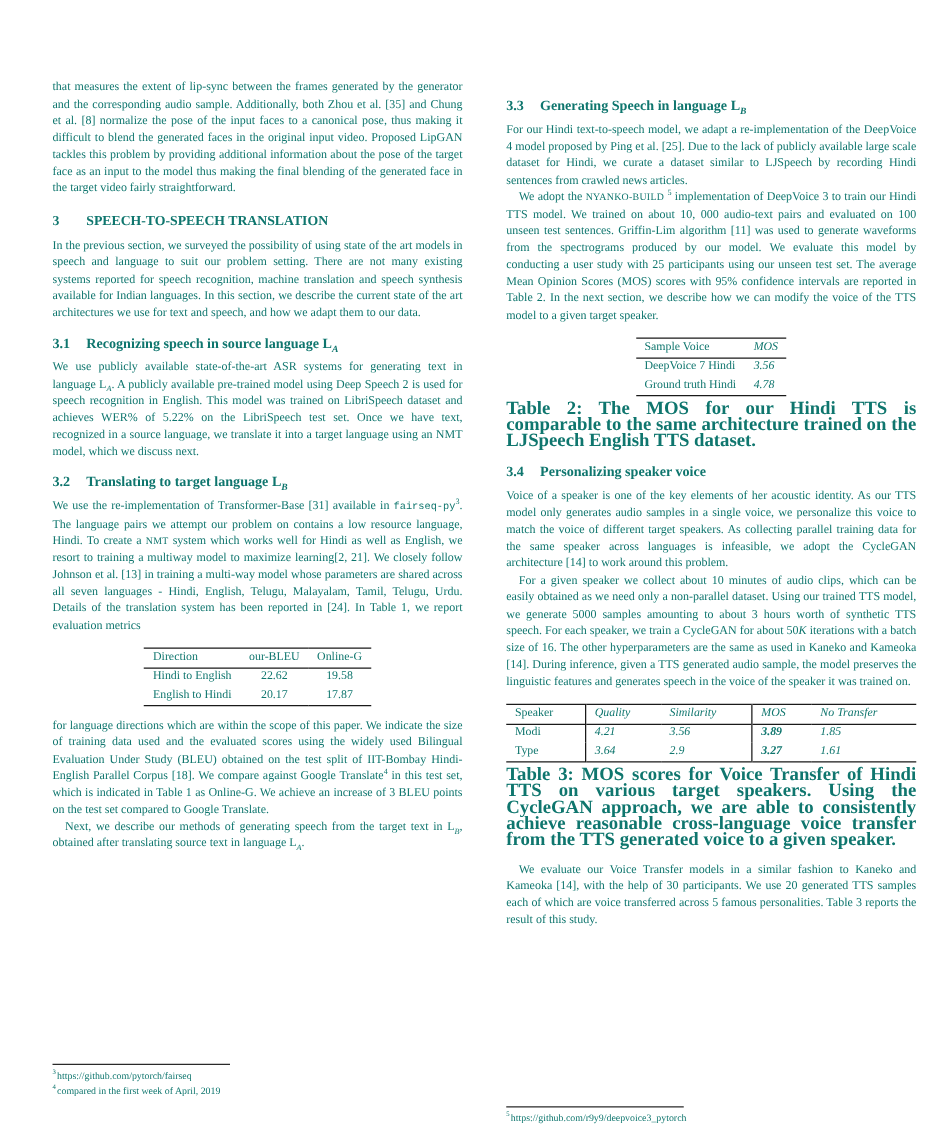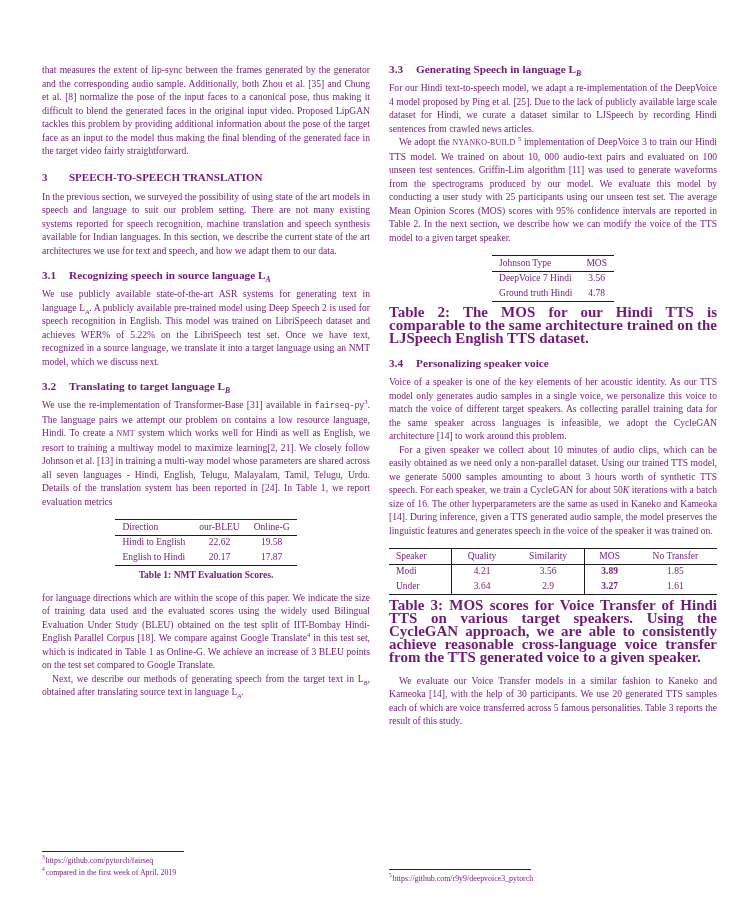--- a/index.html
+++ b/index.html
@@ -3,32 +3,32 @@
 <meta charset="utf-8">
 <style>
   * { box-sizing: border-box; }
   html, body { margin: 0; padding: 0; background: #ffffff; }
   .page {
     position: relative;
     width: 743px;
     height: 908px;
     background: #ffffff;
     font-family: "Liberation Serif", serif;
-    color: #701a75;
+    color: #0f766e;
     overflow: hidden;
   }
   .col {
     position: absolute;
     top: 63px;
     width: 328px;
     font-size: 9.6px;
     line-height: 13.5px;
   }
   .col-left  { left: 42px; }
-  .col-right { left: 389px; }
+  .col-right { left: 405px; margin-top: 16px; }
   .col > :first-child { margin-top: 0; }
 
   p { margin: 0; text-align: justify; }
   p.indent { text-indent: 10px; }
 
   h2, h3 {
     font-size: 11px;
     line-height: 13px;
     margin: 13px 0 6px 0;
     font-weight: bold;
@@ -46,21 +46,21 @@
 
   .tbl-block { margin: 11px 0 9px 0; }
   table { border-collapse: collapse; font-size: 9.5px; line-height: 13.5px; }
   th { font-weight: normal; }
   th, td { padding: 0.5px 7px; }
 
   .t1, .t2, .t3 { margin: 0 auto; border-top: 1.2px solid #1a1a1a; border-bottom: 1.2px solid #1a1a1a; }
   .t1 thead tr, .t2 thead tr, .t3 thead tr { border-bottom: 0.8px solid #1a1a1a; }
   .ta-l { text-align: left; }
   .ta-r { text-align: center; }
-  .ta-c { text-align: center; }
+  .ta-c { text-align: left; font-style: italic; }
 
   .t3 { width: 100%; }
   .t3 th:nth-child(1), .t3 td:nth-child(1) { border-right: 0.9px solid #1a1a1a; }
   .t3 th:nth-child(3), .t3 td:nth-child(3) { border-right: 0.9px solid #1a1a1a; }
   .cell-bold { font-weight: bold; }
 
   .cap-c {
     font-weight: bold; text-align: center;
     font-size: 9.5px; line-height: 13px; margin-top: 3px;
   }
@@ -108,21 +108,20 @@
             <td class="ta-r">22.62</td>
             <td class="ta-r">19.58</td>
           </tr>
           <tr>
             <td class="ta-l">English to Hindi</td>
             <td class="ta-r">20.17</td>
             <td class="ta-r">17.87</td>
           </tr>
         </tbody>
       </table>
-      <div class="cap-c">Table 1: NMT Evaluation Scores.</div>
     </div>
 
     <p><span>for language directions which are within the scope of this paper. We indicate the size of training data used and the evaluated scores using the widely used Bilingual Evaluation Under Study (BLEU) obtained on the test split of IIT-Bombay Hindi-English Parallel Corpus [18]. We compare against Google Translate</span><sup>4</sup><span> in this test set, which is indicated in Table 1 as Online-G. We achieve an increase of 3 BLEU points on the test set compared to Google Translate.</span></p>
     <p class="indent"><span>Next, we describe our methods of generating speech from the target text in L</span><sub>B</sub><span>, obtained after translating source text in language L</span><sub>A</sub><span>.</span></p>
 
     <div class="footnotes fn-left">
       <div class="fn-rule"></div>
       <p class="fn-line"><sup>3</sup><span>https://github.com/pytorch/fairseq</span></p>
       <p class="fn-line"><sup>4</sup><span>compared in the first week of April, 2019</span></p>
     </div>
@@ -130,21 +129,21 @@
 
   <div class="col col-right">
     <h3><span class="h-num">3.3</span><span><span>Generating Speech in language L</span><sub>B</sub></span></h3>
     <p>For our Hindi text-to-speech model, we adapt a re-implementation of the DeepVoice 4 model proposed by Ping et al. [25]. Due to the lack of publicly available large scale dataset for Hindi, we curate a dataset similar to LJSpeech by recording Hindi sentences from crawled news articles.</p>
     <p class="indent"><span>We adopt the </span><span class="seg-sc">NYANKO-BUILD</span><span> </span><sup>5</sup><span> implementation of DeepVoice 3 to train our Hindi TTS model. We trained on about 10, 000 audio-text pairs and evaluated on 100 unseen test sentences. Griffin-Lim algorithm [11] was used to generate waveforms from the spectrograms produced by our model. We evaluate this model by conducting a user study with 25 participants using our unseen test set. The average Mean Opinion Scores (MOS) scores with 95% confidence intervals are reported in Table 2. In the next section, we describe how we can modify the voice of the TTS model to a given target speaker.</span></p>
 
     <div class="tbl-block">
       <table class="t2">
         <thead>
           <tr>
-            <th class="ta-l">Johnson Type</th>
+            <th class="ta-l">Sample Voice</th>
             <th class="ta-c">MOS</th>
           </tr>
         </thead>
         <tbody>
           <tr>
             <td class="ta-l">DeepVoice 7 Hindi</td>
             <td class="ta-c">3.56</td>
           </tr>
           <tr>
             <td class="ta-l">Ground truth Hindi</td>
@@ -172,21 +171,21 @@
         </thead>
         <tbody>
           <tr>
             <td class="ta-l">Modi</td>
             <td class="ta-c">4.21</td>
             <td class="ta-c">3.56</td>
             <td class="ta-c cell-bold">3.89</td>
             <td class="ta-c">1.85</td>
           </tr>
           <tr>
-            <td class="ta-l">Under</td>
+            <td class="ta-l">Type</td>
             <td class="ta-c">3.64</td>
             <td class="ta-c">2.9</td>
             <td class="ta-c cell-bold">3.27</td>
             <td class="ta-c">1.61</td>
           </tr>
         </tbody>
       </table>
       <div class="cap-j">Table 3: MOS scores for Voice Transfer of Hindi TTS on various target speakers. Using the CycleGAN approach, we are able to consistently achieve reasonable cross-language voice transfer from the TTS generated voice to a given speaker.</div>
     </div>
 

